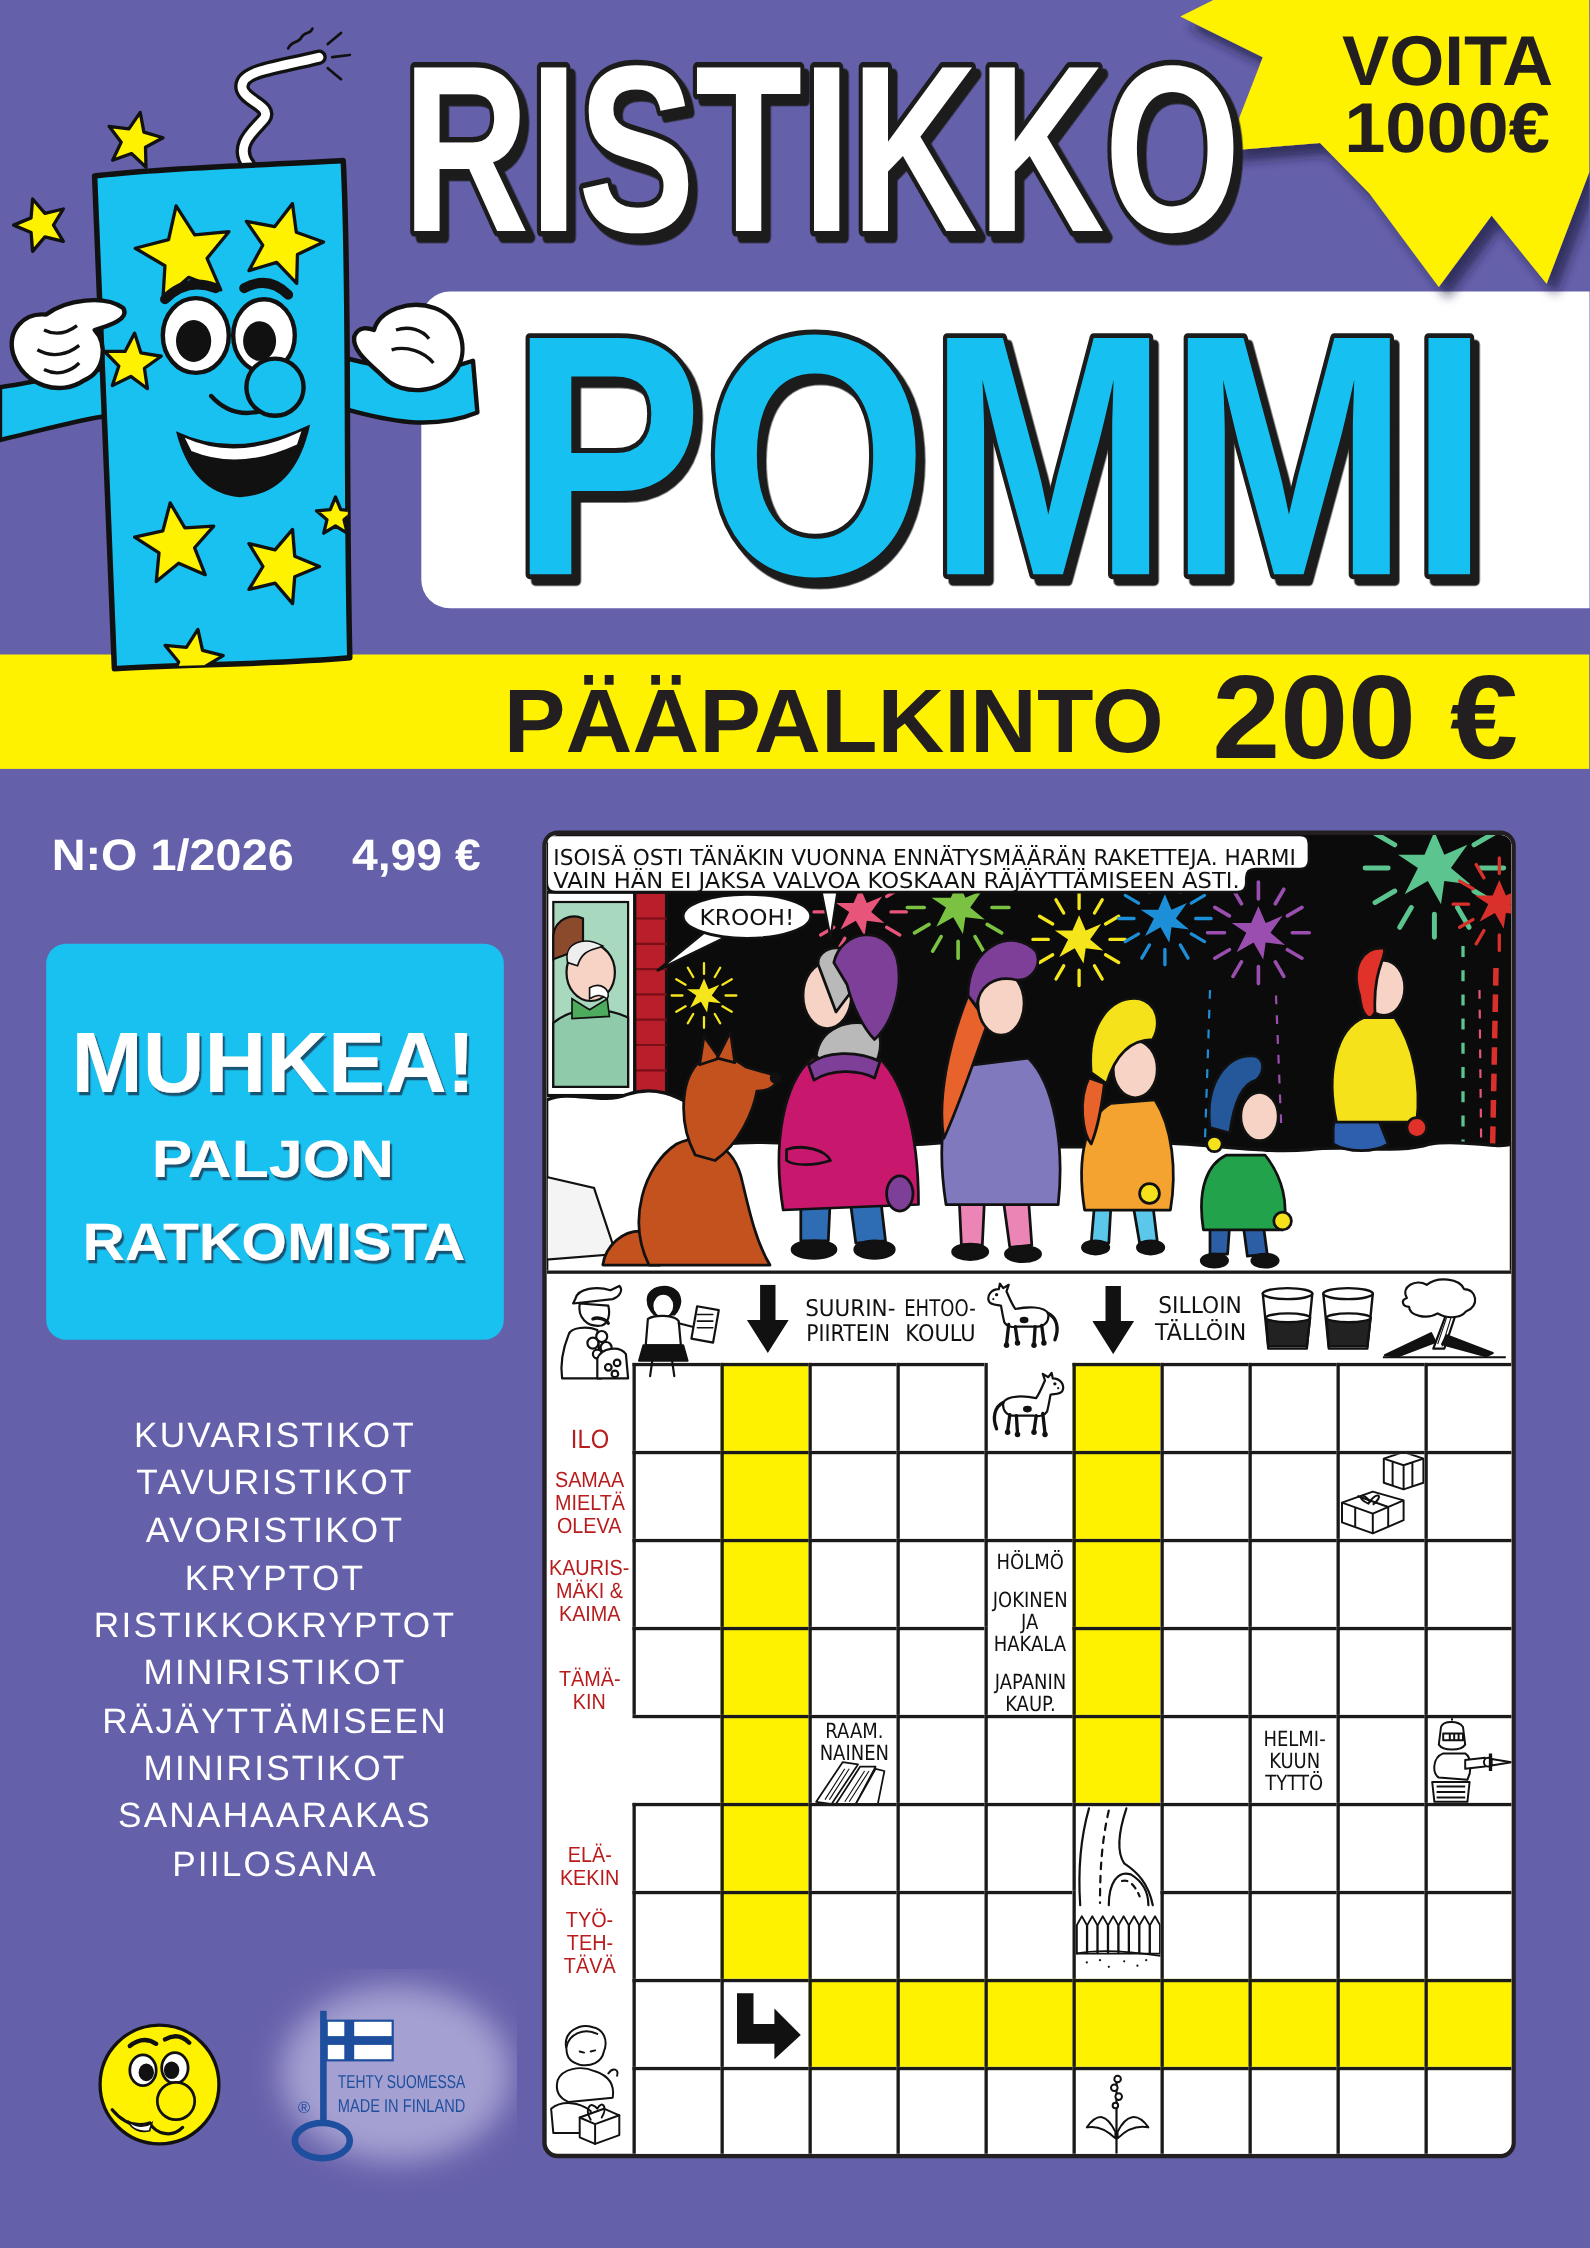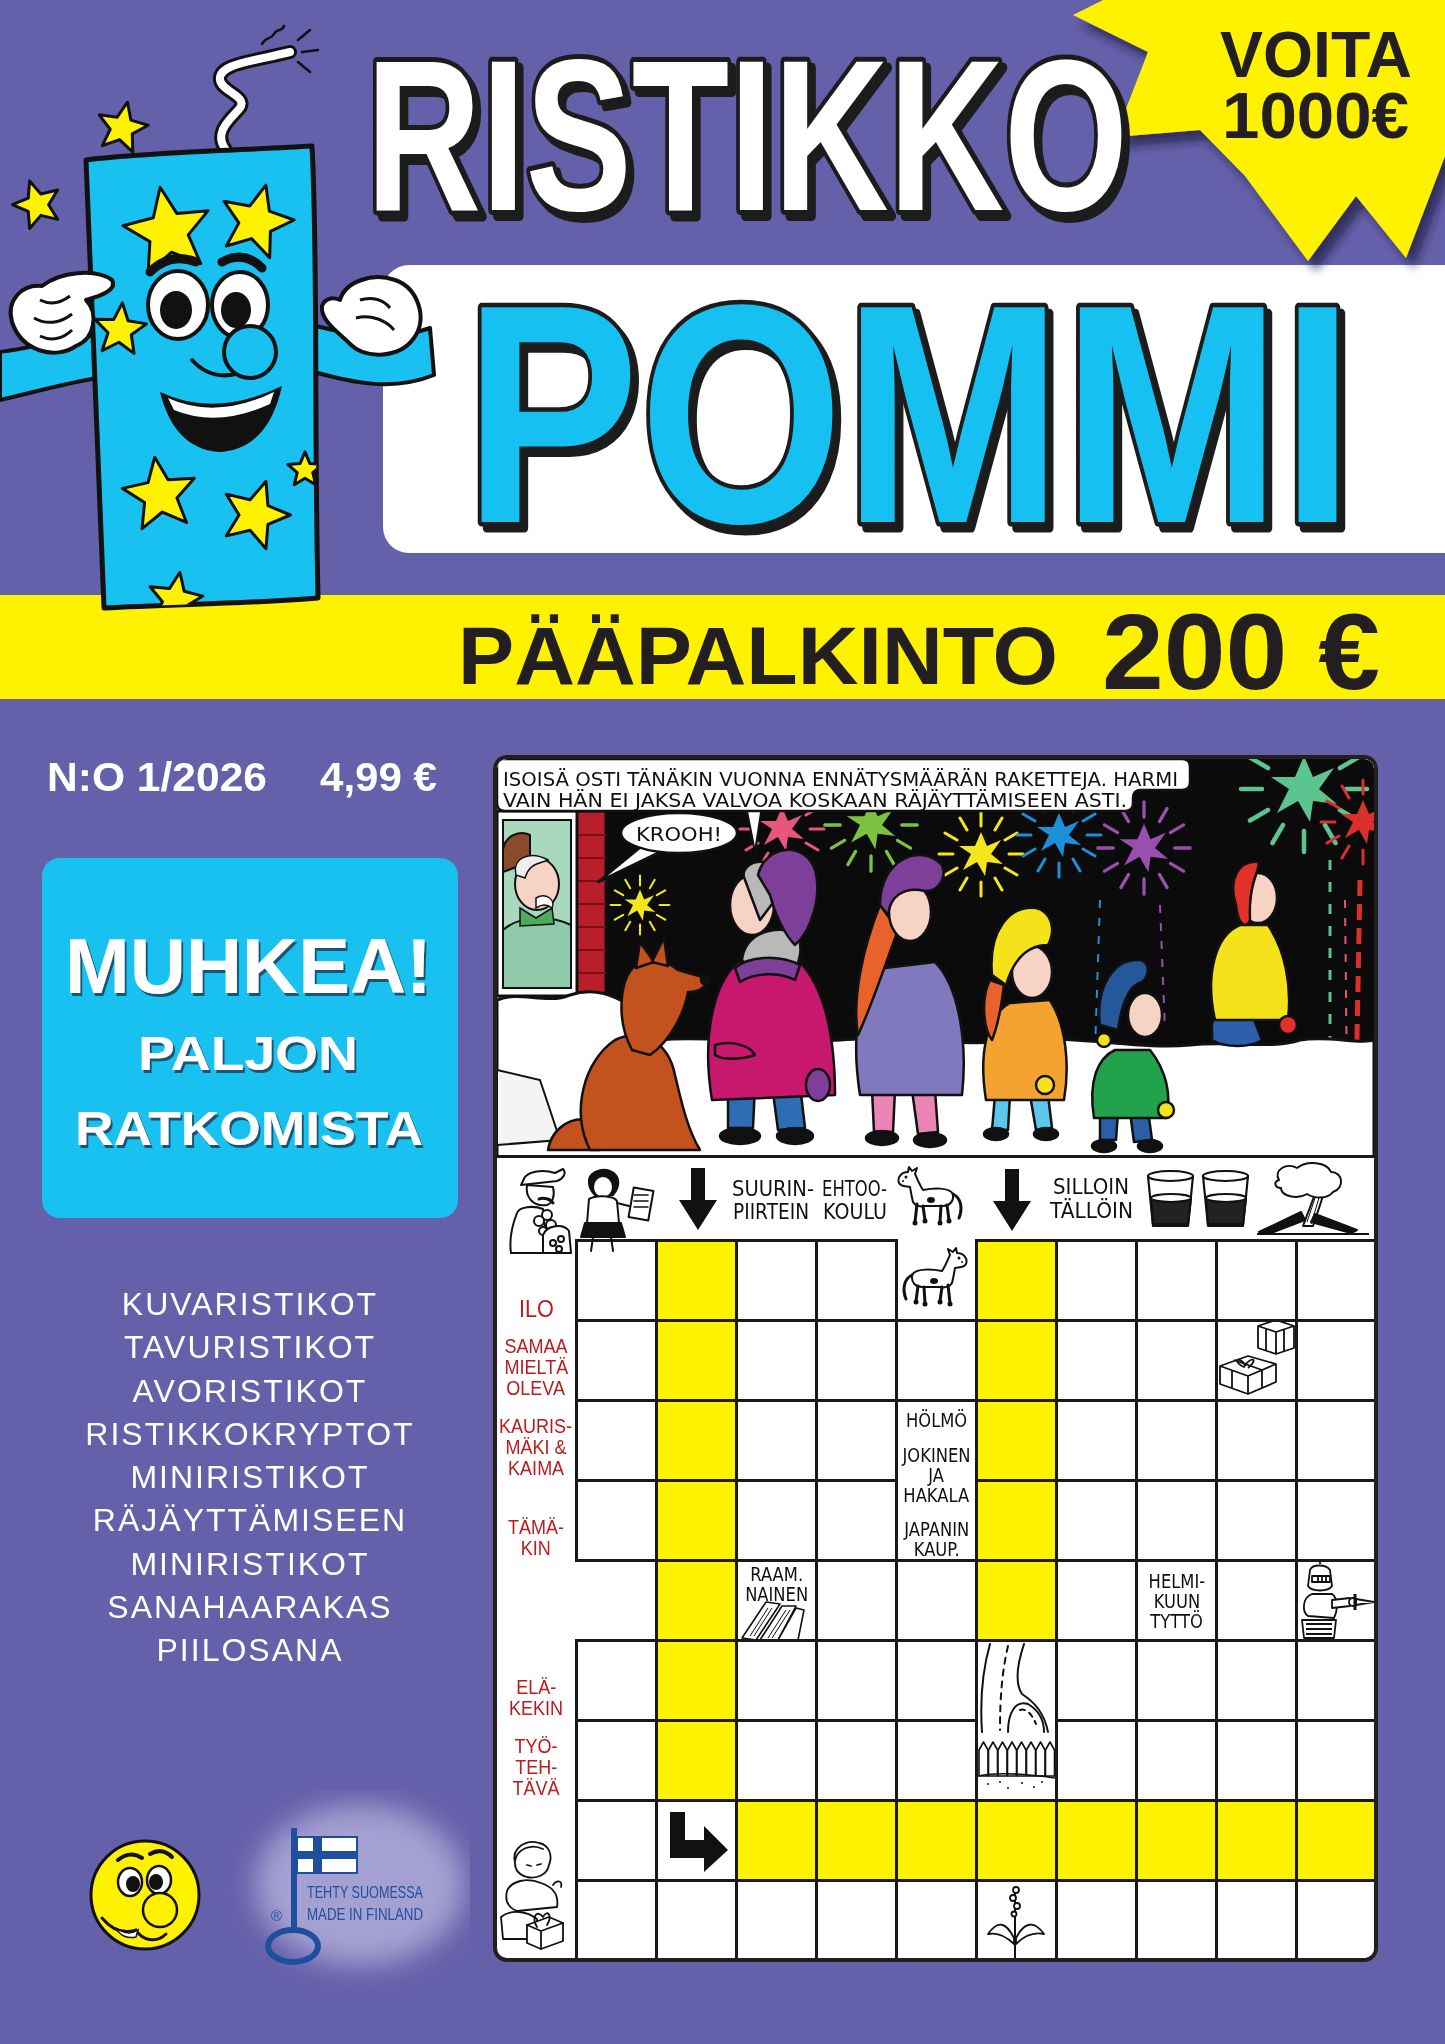--- a/index.html
+++ b/index.html
@@ -280,20 +280,21 @@
     <text x="23" y="135" font-size="78" font-weight="bold" fill="#fff" filter="url(#pshadow)" textLength="367" lengthAdjust="spacingAndGlyphs">MUHKEA!</text>
     <text x="96" y="212" font-size="48" font-weight="bold" fill="#fff" filter="url(#pshadow)" textLength="220" lengthAdjust="spacingAndGlyphs">PALJON</text>
     <text x="33" y="287" font-size="48" font-weight="bold" fill="#fff" filter="url(#pshadow)" textLength="348" lengthAdjust="spacingAndGlyphs">RATKOMISTA</text>
   </svg>
 </div>
 
 <div id="contents">
   <div>KUVARISTIKOT</div>
   <div>TAVURISTIKOT</div>
   <div>AVORISTIKOT</div>
+  <div>KRYPTOT</div>
   <div>RISTIKKOKRYPTOT</div>
   <div>MINIRISTIKOT</div>
   <div>RÄJÄYTTÄMISEEN</div>
   <div>MINIRISTIKOT</div>
   <div>SANAHAARAKAS</div>
   <div>PIILOSANA</div>
 </div>
 
 <svg id="logos" viewBox="0 1790 470 220">
   <defs>

